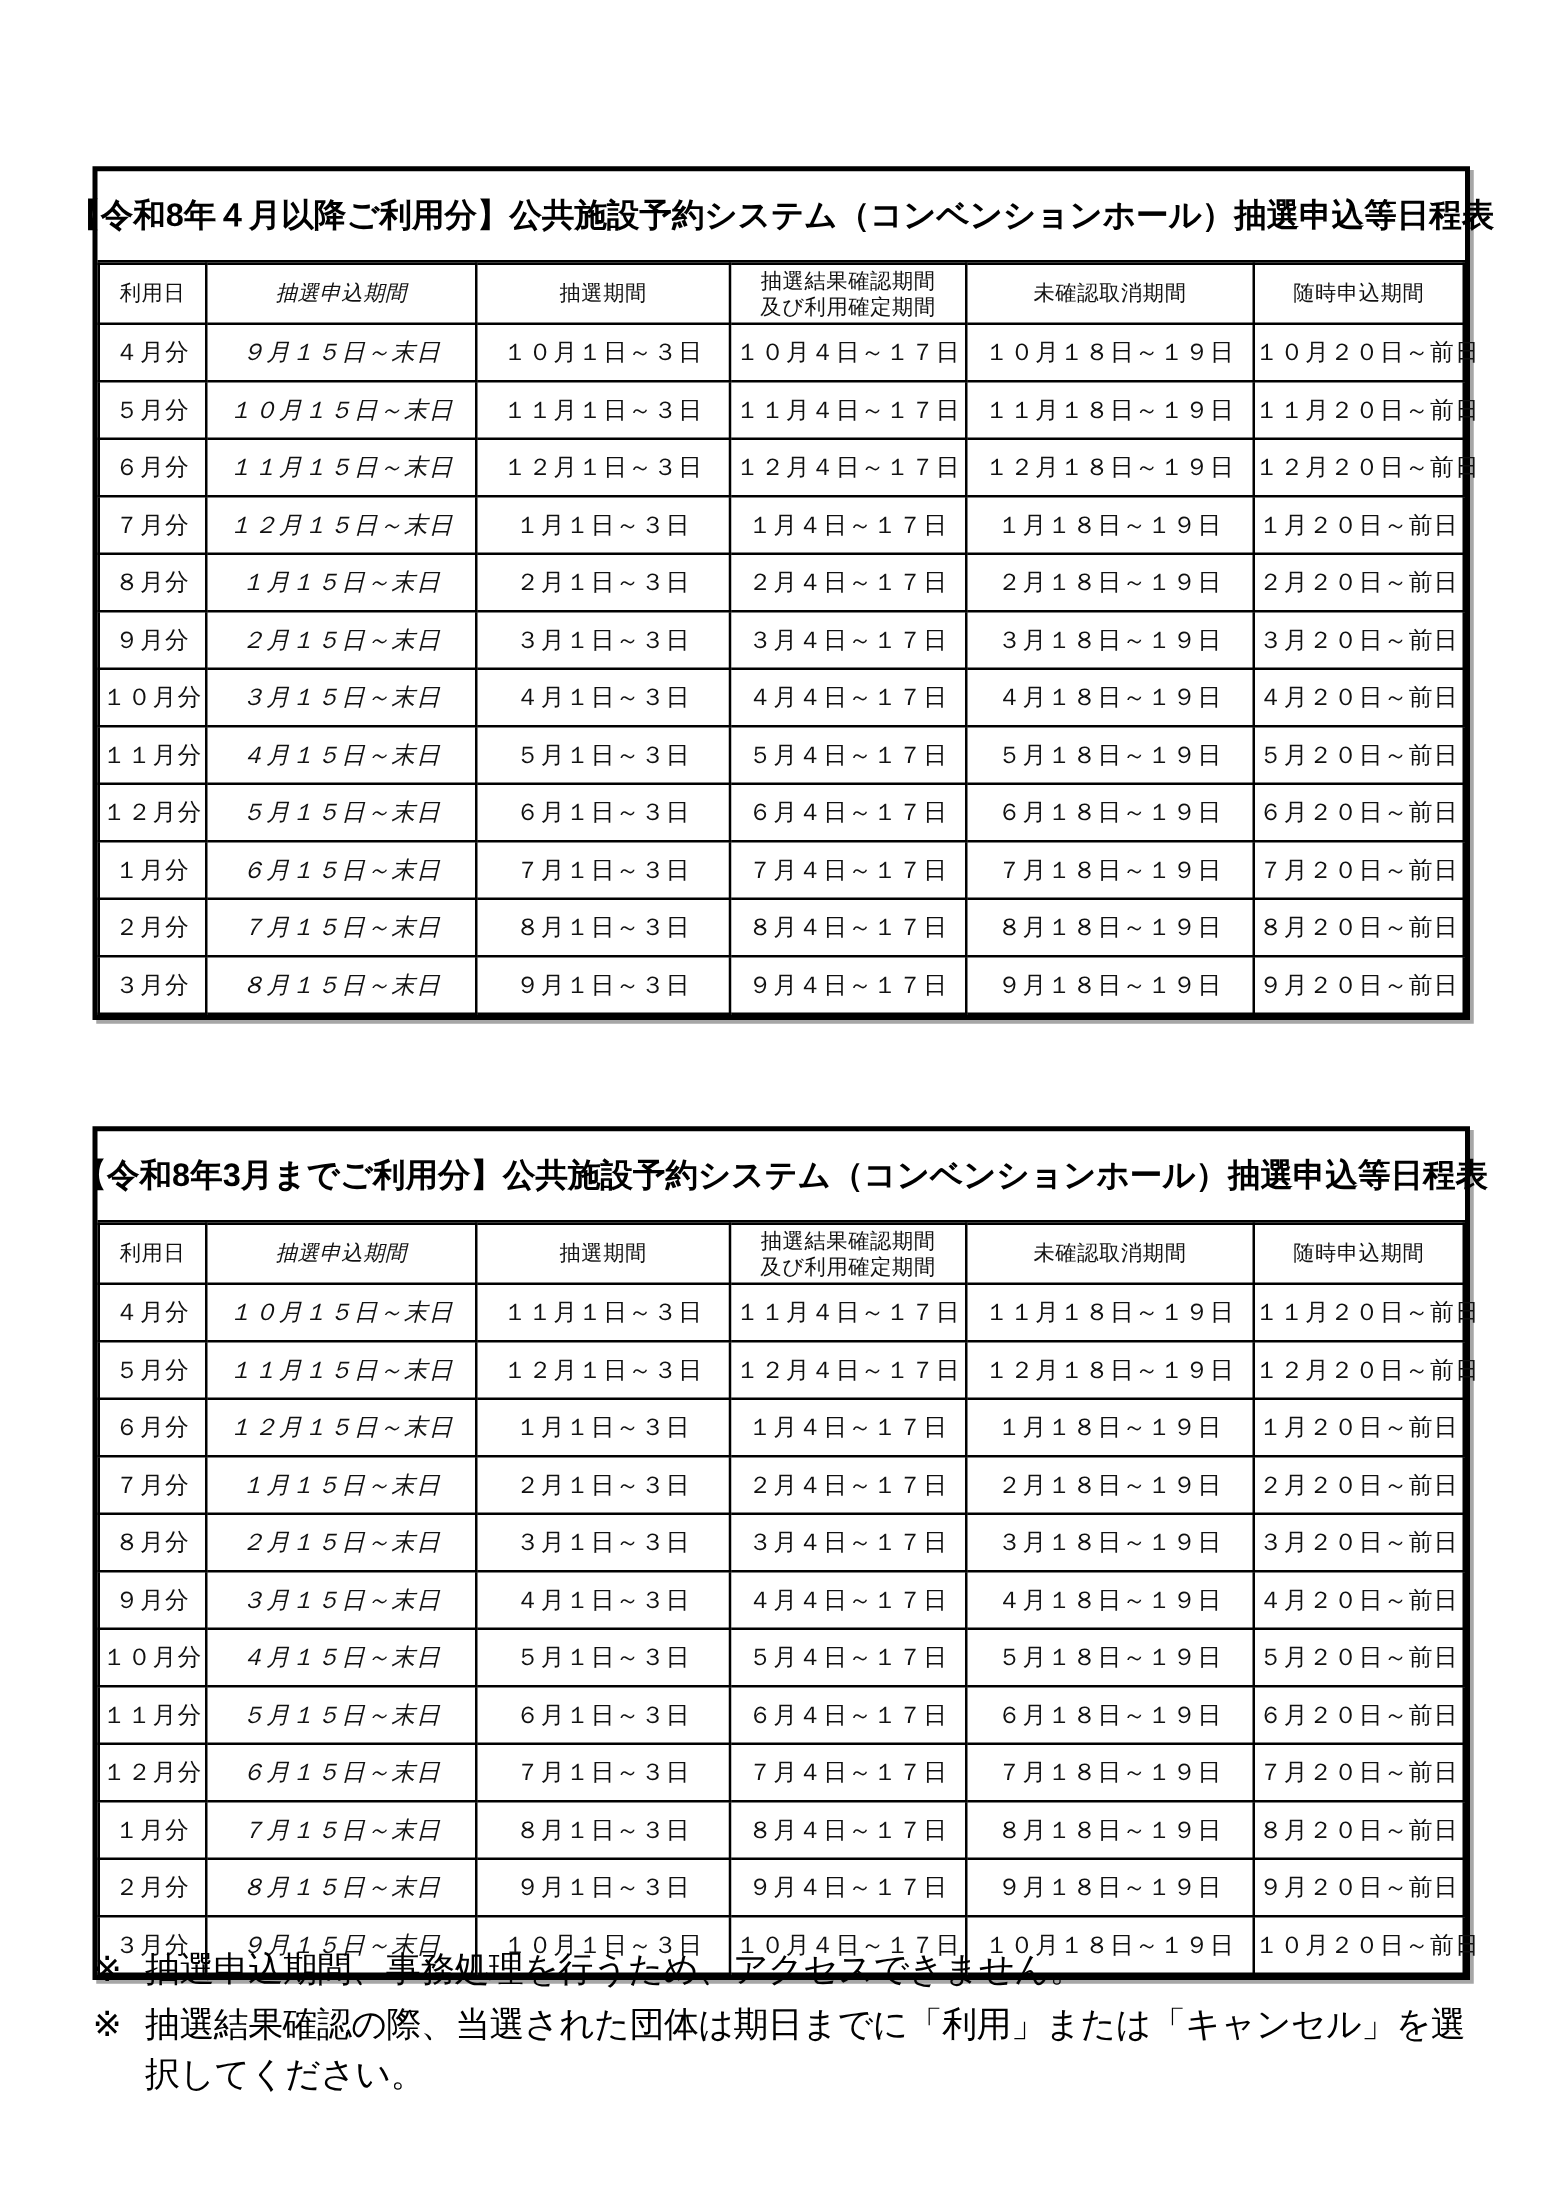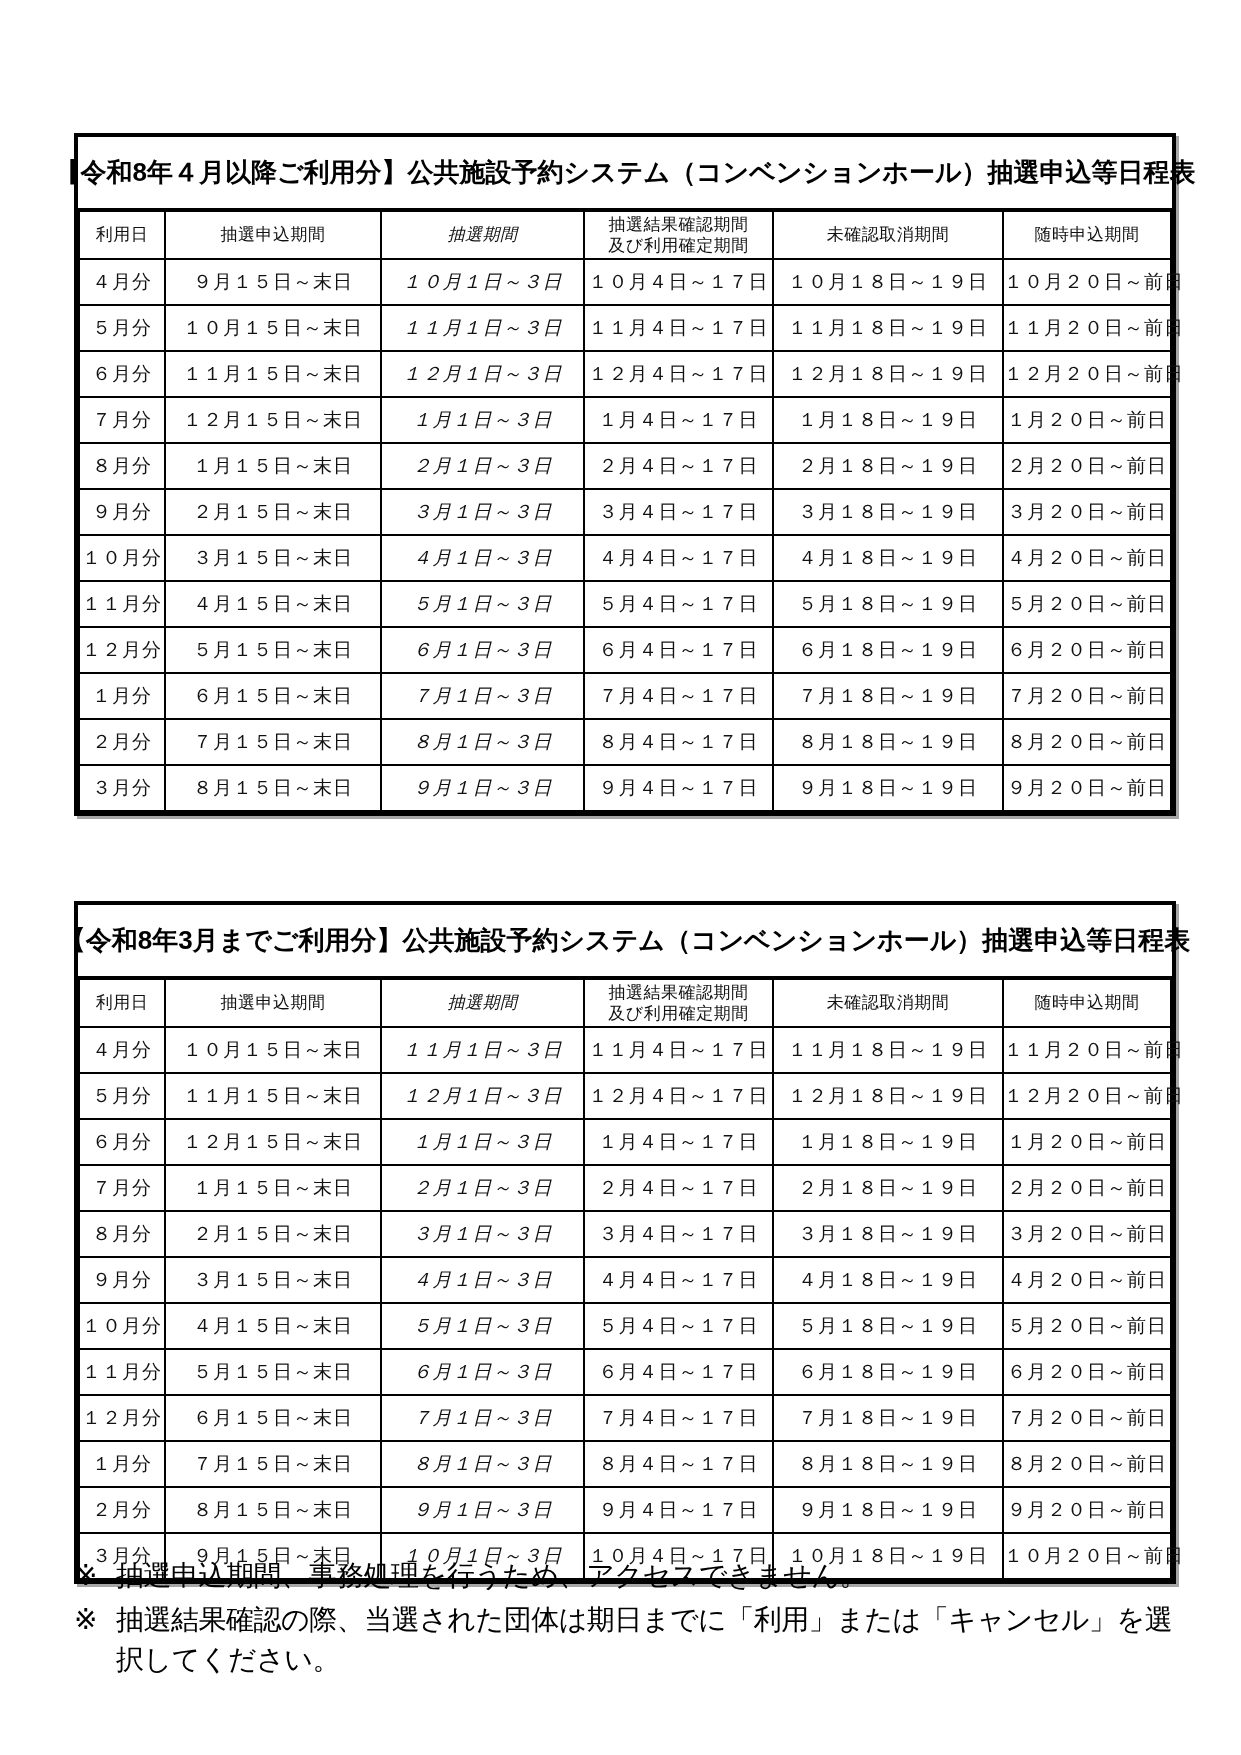--- a/index.html
+++ b/index.html
@@ -30,22 +30,22 @@
     padding:0;color:#111;
   }
   .grid thead th{
     height:46px;font-size:17px;font-weight:normal;line-height:1.25;
     white-space:pre-line;letter-spacing:0.5px;
   }
   .grid tbody td{
     height:44px;font-size:19px;letter-spacing:1px;white-space:nowrap;
   }
   .grid th:nth-child(1),.grid td:nth-child(1){width:84px;}
-  .grid th:nth-child(2),.grid td:nth-child(2){width:214px;}
-  .grid th:nth-child(3),.grid td:nth-child(3){width:201px;font-style:italic;}
+  .grid th:nth-child(2),.grid td:nth-child(2){width:214px;font-style:italic;}
+  .grid th:nth-child(3),.grid td:nth-child(3){width:201px;}
   .grid th:nth-child(4),.grid td:nth-child(4){width:187px;}
   .grid th:nth-child(5),.grid td:nth-child(5){width:228px;}
 
   
   .notes{position:absolute;left:74px;top:1556px;width:1102px;}
   .note{display:flex;margin-bottom:4px;font-size:28px;line-height:40px;letter-spacing:-0.5px;color:#000;}
   .note .marker{flex:0 0 42px;}
   .note .note-text{flex:1 1 auto;}
 </style>
 </head>

